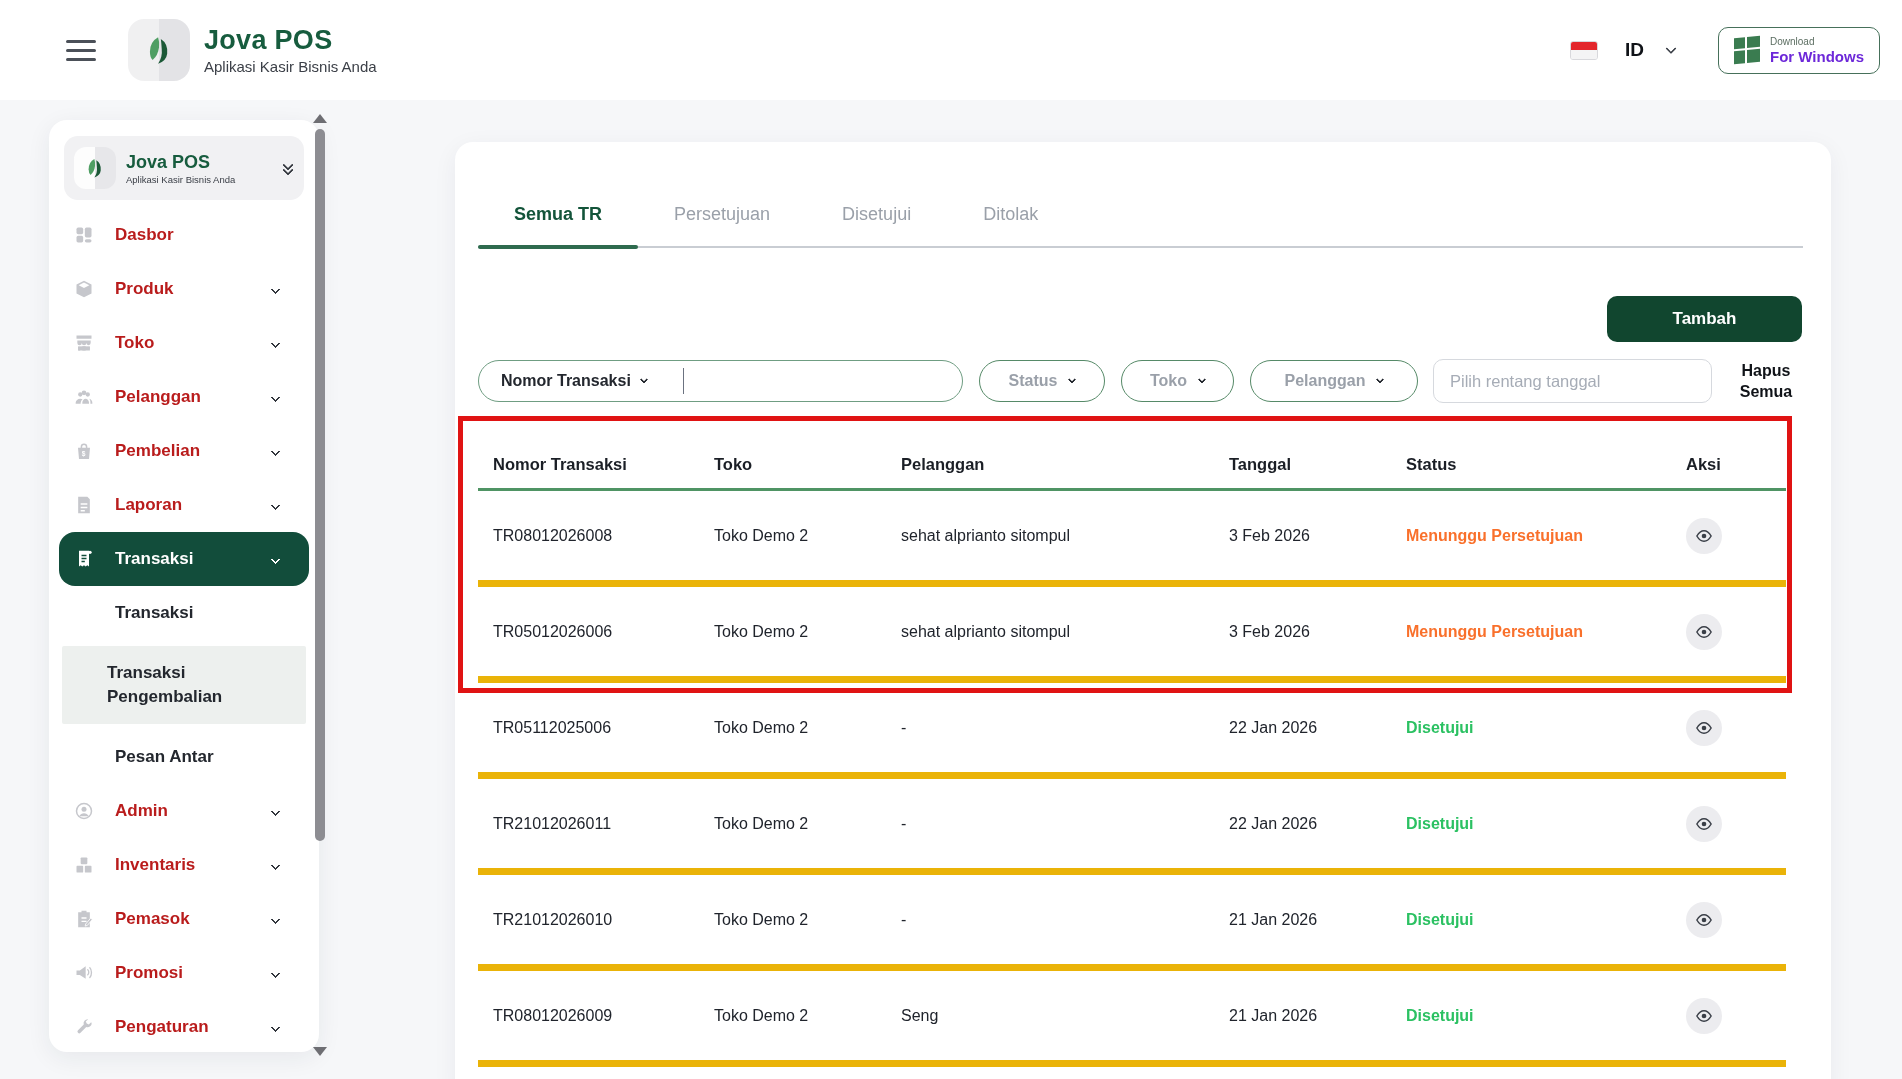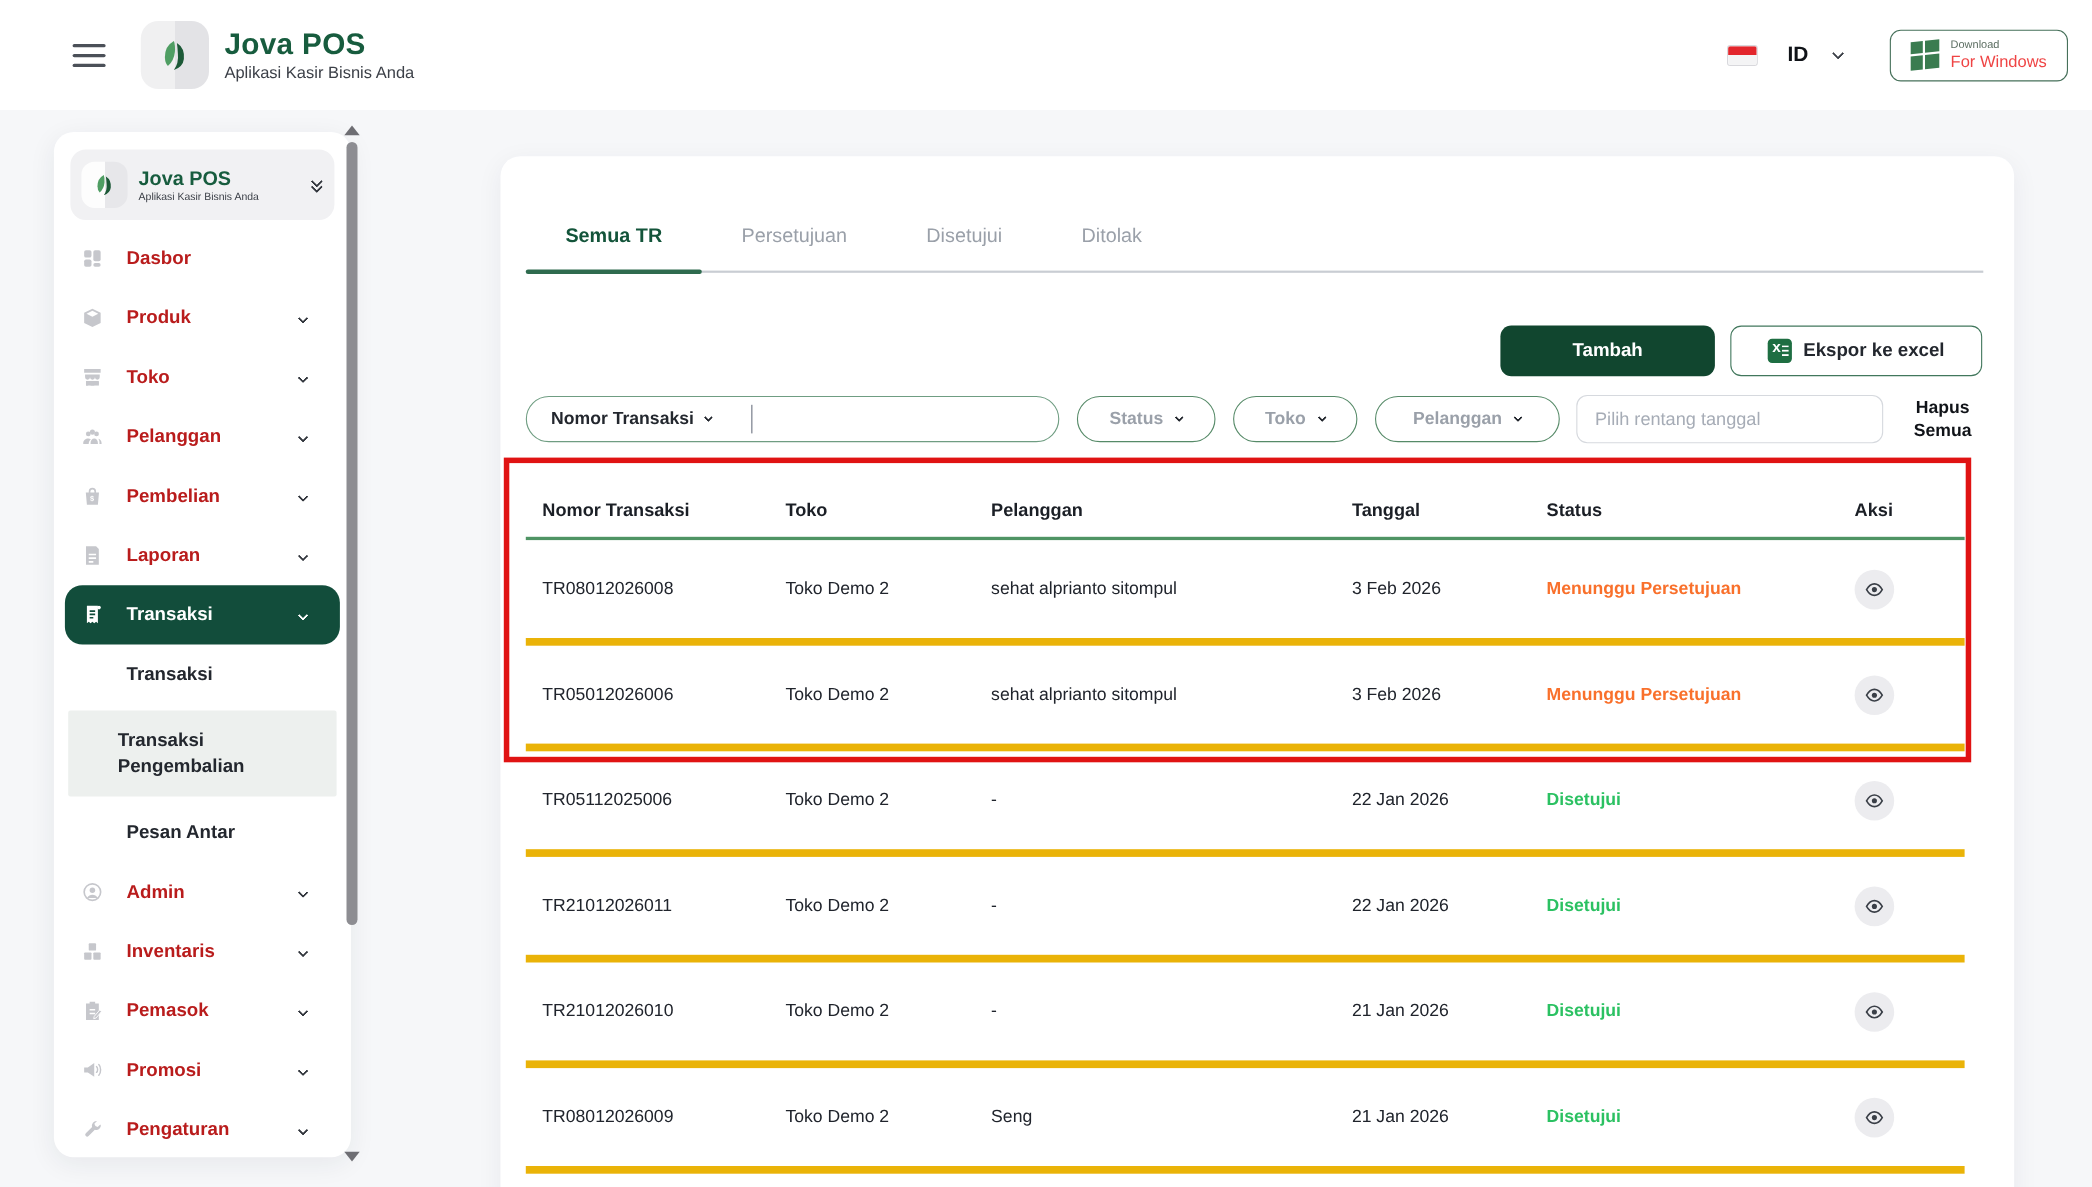--- a/index.html
+++ b/index.html
@@ -16,21 +16,21 @@
   .brand-tag { font-size:15px; color:#3c4048; margin-top:2px; }
   .top-right { margin-left:auto; display:flex; align-items:center; padding-right:22px;gap:17px; }
   .flag { width:28px; height:19px; border-radius:3px; overflow:hidden; border:1px solid #d8d8dc; }
   .flag .r { height:50%; background:#e3262c; } .flag .w { height:50%; background:#f4f4f5; }
   .lang { font-size:19px; font-weight:700; color:#101318; margin:0 6px 0 10px; }
   .chev { display:inline-block; width:8px; height:8px; border-right:2.4px solid #3c4048; border-bottom:2.4px solid #3c4048; transform:rotate(45deg) translate(-1px,-1px); border-radius:1px; }
   .dl-btn { margin-left:26px; width:162px; height:47px; background:#fff; border:1.5px solid #46705a; border-radius:10px; display:flex; align-items:center; justify-content:center; gap:10px; cursor:pointer; }
   .winlogo { width:26px; height:26px; display:grid; grid-template-columns:11px 13px; grid-template-rows:11px 13px; gap:2px; transform:skewY(-6deg); }
   .winlogo div { background:#3a7c50; }
   .dl-small { font-size:10px; color:#5c6e62; }
-  .dl-big { font-size:15px; font-weight:400; color:#ef4444; margin-top:1px; }
+  .dl-big { font-size:15px; font-weight:700; color:#6d28d9; margin-top:1px; }
 
   
   .sidebar { position:absolute; left:49px; top:120px; width:270px; height:932px; background:#fff; border-radius:18px; box-shadow:0 6px 24px rgba(30,40,60,.07); padding:16px 0 0 0; }
   .sb-brand { margin:0 15px; height:64px; background:#f1f1f3; border-radius:14px; display:flex; align-items:center; padding:0 12px 0 10px; }
   .sb-applogo { width:42px; height:42px; border-radius:12px; background:linear-gradient(90deg,#fdfdfd 50%,#e7e7ea 50%); display:flex; align-items:center; justify-content:center; }
   .sb-name { font-size:18px; font-weight:800; color:#175c3e; }
   .sb-tag { font-size:9.5px; color:#3c4048; margin-top:1px; }
   .sb-collapse { margin-left:auto; display:flex; flex-direction:column; gap:0; cursor:pointer; padding-top:2px;}
   .sb-collapse i { width:8px; height:8px; border-right:2.2px solid #32363d; border-bottom:2.2px solid #32363d; transform:rotate(45deg); margin:-3px 0 0 0; border-radius:1px;}
   .menu { margin-top:8px; }
@@ -297,24 +297,20 @@
 
   <div class="tabs">
     <div class="tab active"><span>Semua TR</span></div>
     <div class="tab"><span>Persetujuan</span></div>
     <div class="tab"><span>Disetujui</span></div>
     <div class="tab"><span>Ditolak</span></div>
   </div>
 
   <div class="actions">
     <button class="btn-add">Tambah</button>
-    <button class="btn-export">
-      <span class="xls"></span>
-      <span>Ekspor ke excel</span>
-    </button>
   </div>
 
   <div class="filters">
     <div class="combo">
       <span class="combo-label">
         <span>Nomor Transaksi</span>
         <i class="chev"></i>
       </span>
       <span class="caret"></span>
       <input value="" style="">

